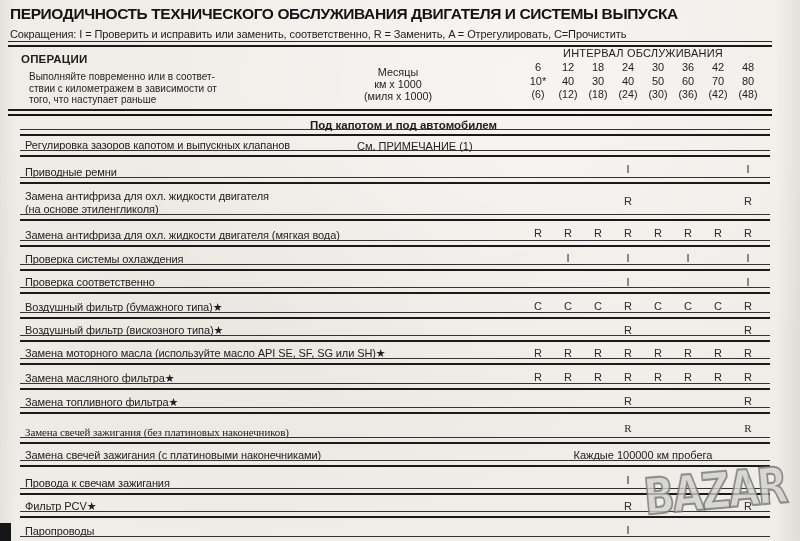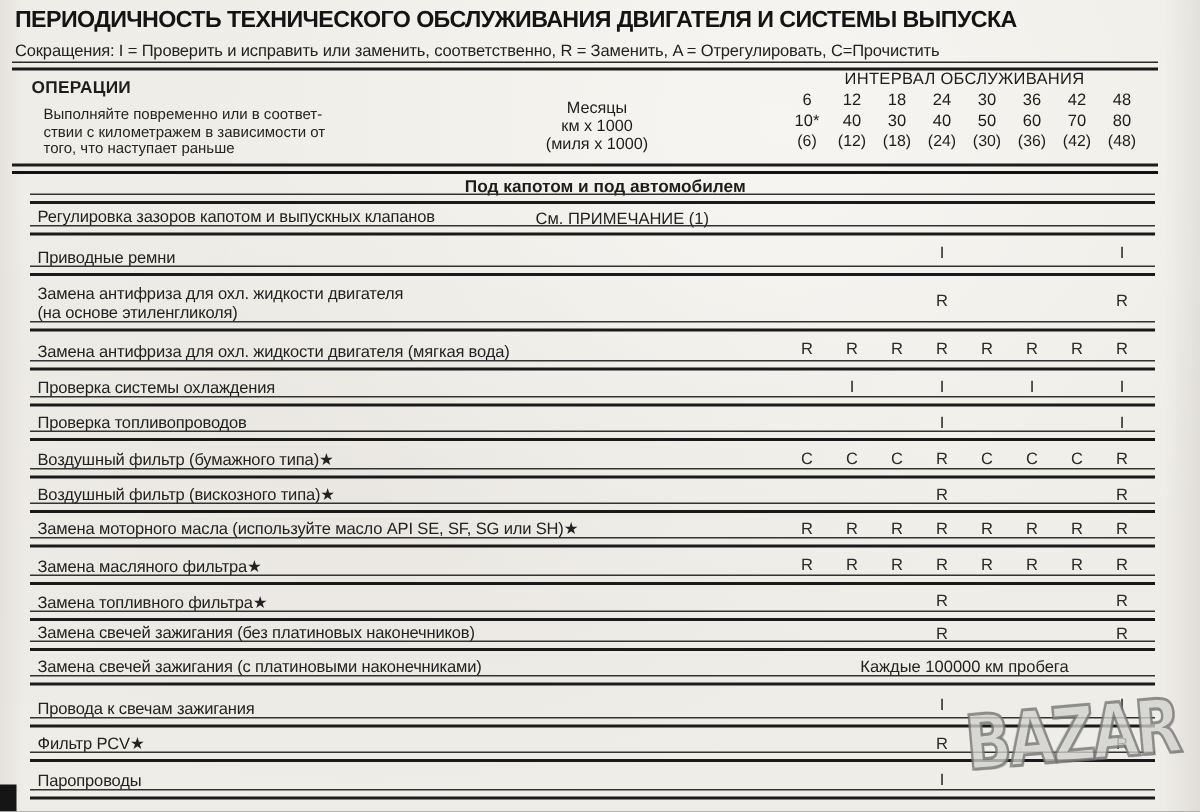--- a/index.html
+++ b/index.html
@@ -198,21 +198,21 @@
           <span class="mark">I</span>
           <span class="mark"></span>
           <span class="mark">I</span>
           <span class="mark"></span>
           <span class="mark">I</span>
         </div>
         <div class="sep"></div>
       </div>
       <div class="row" style="height: 23px;">
         <div class="row-label">
-          <div>Проверка топливопроводов</div>
+          <div>Проверка соответственно</div>
         </div>
         <div class="row-marks">
           <span class="mark"></span>
           <span class="mark"></span>
           <span class="mark"></span>
           <span class="mark">I</span>
           <span class="mark"></span>
           <span class="mark"></span>
           <span class="mark"></span>
           <span class="mark">I</span>
@@ -292,21 +292,21 @@
           <span class="mark"></span>
           <span class="mark"></span>
           <span class="mark">R</span>
           <span class="mark"></span>
           <span class="mark"></span>
           <span class="mark"></span>
           <span class="mark">R</span>
         </div>
         <div class="sep"></div>
       </div>
-      <div class="row" style="height: 20px;">
+      <div class="row" style="height: 30px; font-family: Liberation Serif, serif;">
         <div class="row-label">
           <div>Замена свечей зажигания (без платиновых наконечников)</div>
         </div>
         <div class="row-marks">
           <span class="mark"></span>
           <span class="mark"></span>
           <span class="mark"></span>
           <span class="mark">R</span>
           <span class="mark"></span>
           <span class="mark"></span>

